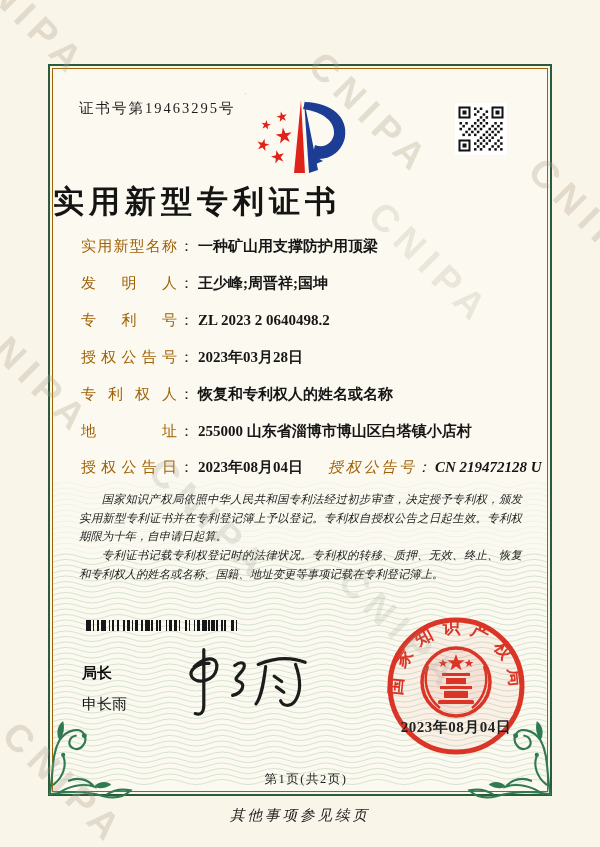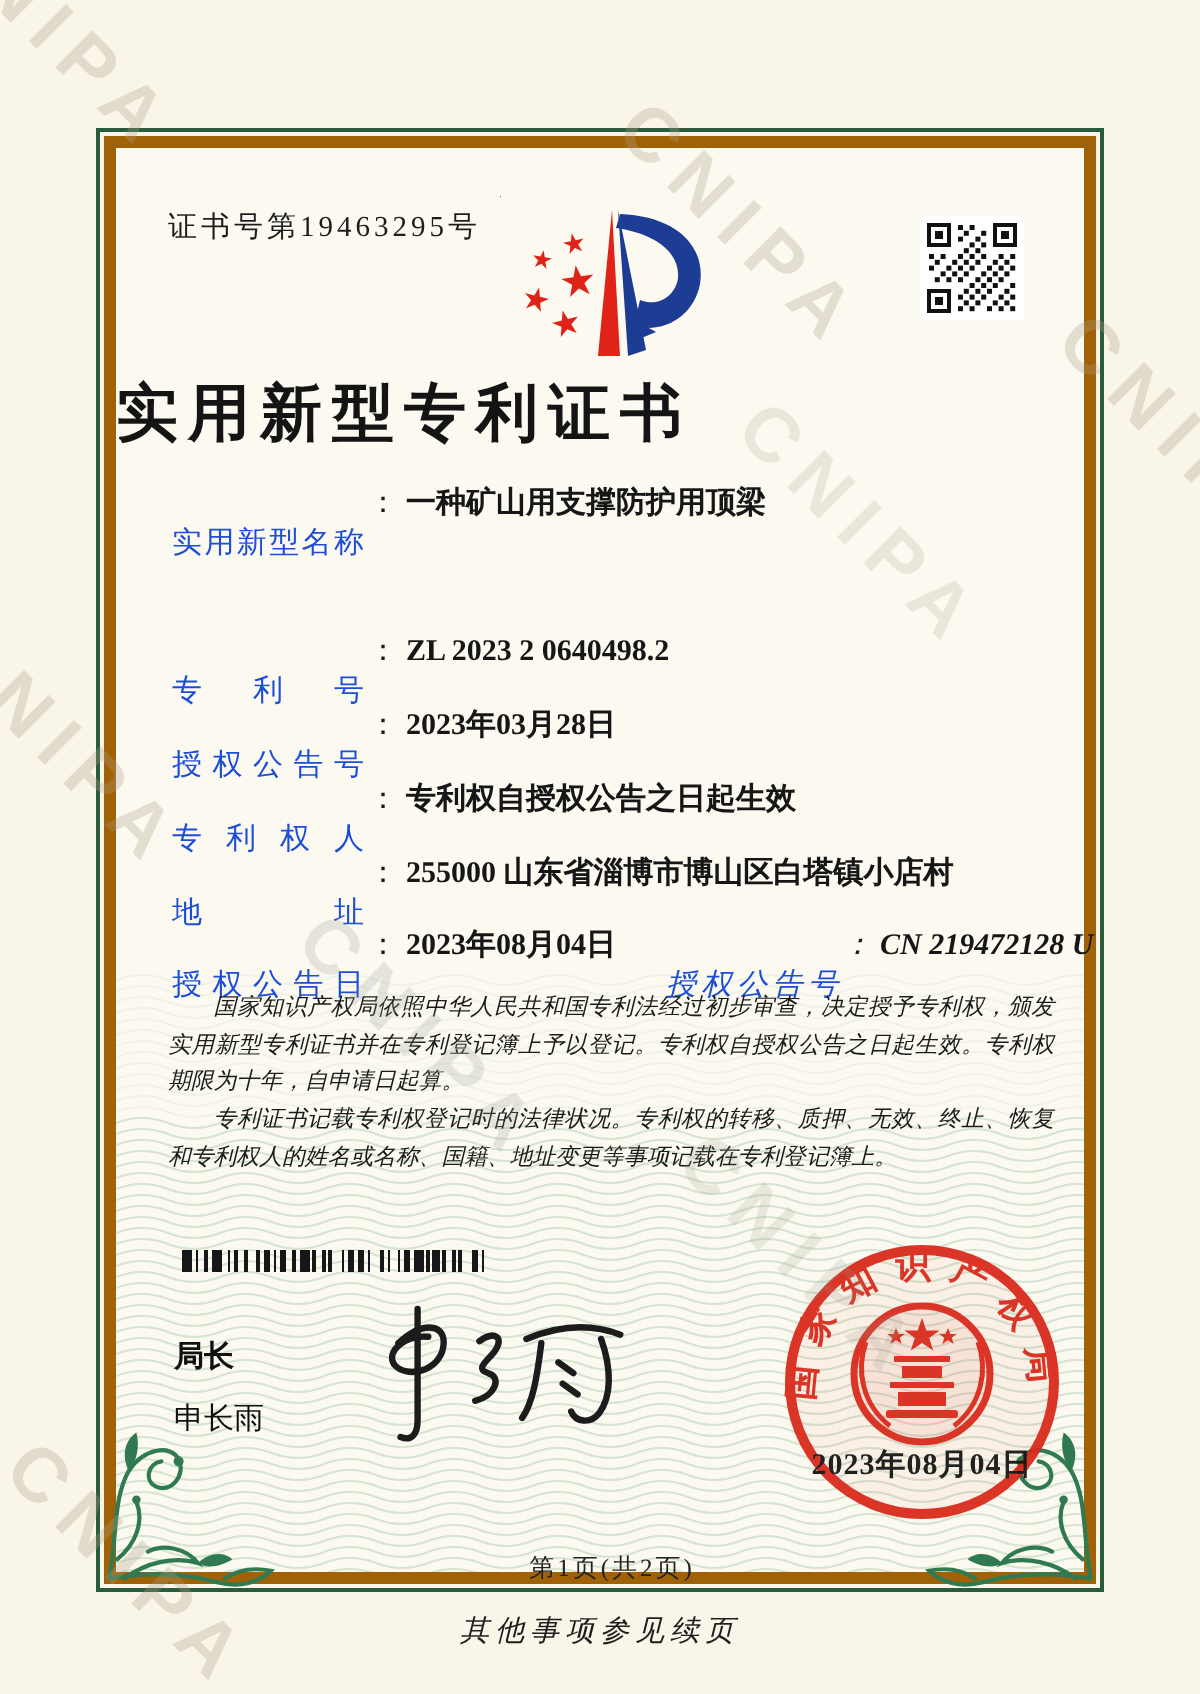--- a/index.html
+++ b/index.html
@@ -9,21 +9,21 @@
     font-family:"Liberation Serif","DejaVu Serif",serif;
     color:#1b1b1b;
   }
   
   .frame{
     position:absolute;left:48px;top:64px;width:504px;height:732px;
     border:2px solid #2A5C3C;padding:2px;box-sizing:border-box;
   }
   .frame-inner{
     position:relative;width:100%;height:100%;box-sizing:border-box;
-    border:6px solid #a16207;background:#FCFAF0;
+    border:1px solid #a16207;background:#FCFAF0;
   }
   #waves{position:absolute;left:0;top:0;width:100%;height:100%;}
   .flourish{position:absolute;width:96px;height:96px;bottom:-9px;pointer-events:none;}
   .fl-left{left:-9px;}
   .fl-right{right:-9px;transform:scaleX(-1);}
   
   .wm{
     position:absolute;transform:rotate(45deg);pointer-events:none;
     font-family:"Liberation Sans","DejaVu Sans",sans-serif;
     font-weight:bold;font-size:38px;letter-spacing:8px;
@@ -42,21 +42,21 @@
   .logo{position:absolute;left:192px;top:24px;width:110px;height:92px;}
   .qr{position:absolute;left:402px;top:34px;width:52px;height:52px;}
   .title{
     position:absolute;left:0;right:0;top:112px;
     font-size:31px;font-weight:bold;letter-spacing:5px;color:#141414;
   }
   
   .row{position:absolute;left:28px;width:450px;font-size:15px;white-space:nowrap;}
   .r1{top:168px;} .r2{top:205px;} .r3{top:242px;} .r4{top:279px;}
   .r5{top:316px;} .r6{top:353px;} .r7{top:389px;}
-  .flabel{display:inline-block;width:96px;text-align:justify;text-align-last:justify;color:#1d4ed8;vertical-align:top;margin-top:20px;}
+  .flabel{display:inline-block;width:96px;text-align:justify;text-align-last:justify;color:#a16207;vertical-align:top;}
   .colon{margin:0 4px 0 2px;}
   .fvalue{font-weight:600;color:#161616;}
   .grant-no{position:absolute;left:247px;top:0;font-style:italic;}
   .grant-no .flabel{width:86px;}
   
   .paras{position:absolute;left:26px;top:421px;width:443px;
     font-size:11.4px;line-height:1.64;text-align:justify;color:#1b1b1b;font-style:italic;}
   .paras p{margin:0;text-indent:2em;}
   
   .barcode{position:absolute;left:33px;top:551px;width:155px;height:11px;display:flex;}
@@ -273,28 +273,31 @@
           <rect x="39.3" y="45.1" width="2.5" height="2.5"></rect>
           <rect x="45.1" y="45.1" width="2.5" height="2.5"></rect>
         </g>
     </svg>
 
     <div class="title">实用新型专利证书</div>
 
     <div class="row r1">
       <span class="flabel">实用新型名称</span><span class="colon">：</span><span class="fvalue">一种矿山用支撑防护用顶梁</span>
     </div>
+    <div class="row r2">
+      <span class="flabel">发明人</span><span class="colon">：</span><span class="fvalue">王少峰;周晋祥;国坤</span>
+    </div>
     <div class="row r3">
       <span class="flabel">专利号</span><span class="colon">：</span><span class="fvalue">ZL 2023 2 0640498.2</span>
     </div>
     <div class="row r4">
       <span class="flabel">授权公告号</span><span class="colon">：</span><span class="fvalue">2023年03月28日</span>
     </div>
     <div class="row r5">
-      <span class="flabel">专利权人</span><span class="colon">：</span><span class="fvalue">专利权自授权公告之日起生效</span>
+      <span class="flabel">专利权人</span><span class="colon">：</span><span class="fvalue">恢复和专利权人的姓名或名称</span>
     </div>
     <div class="row r6">
       <span class="flabel">地址</span><span class="colon">：</span><span class="fvalue">255000 山东省淄博市博山区白塔镇小店村</span>
     </div>
     <div class="row r7">
       <span class="flabel">授权公告日</span><span class="colon">：</span><span class="fvalue">2023年08月04日</span>
       <span class="grant-no">
         <span class="flabel">授权公告号</span><span class="colon">：</span><span class="fvalue">CN 219472128 U</span>
       </span>
     </div>

